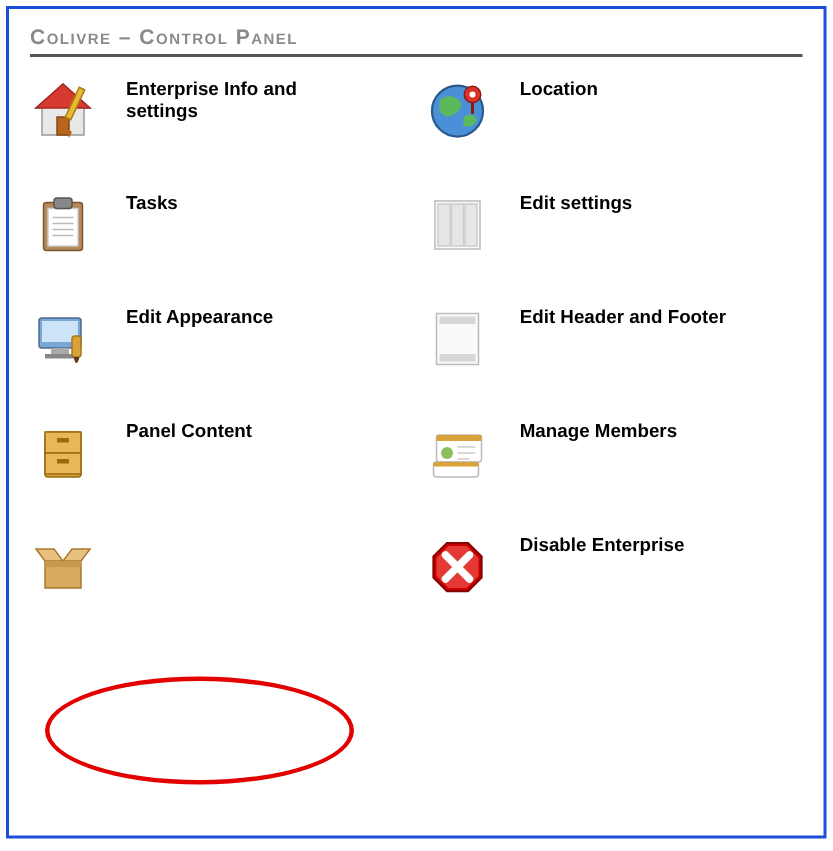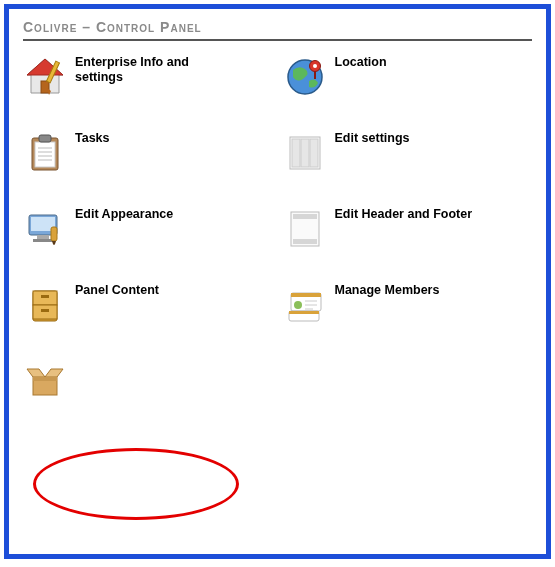--- a/index.html
+++ b/index.html
@@ -5,21 +5,21 @@
   body {
     margin: 0;
     padding: 0;
     font-family: Arial, Helvetica, sans-serif;
     background: #fff;
     width: 555px;
     height: 567px;
     box-sizing: border-box;
   }
   .panel {
-    border: 5px solid #1d4ed8;
+    border: 2px solid #1d4ed8;
     margin: 4px;
     padding: 10px 14px 14px 14px;
     height: 555px;
     box-sizing: border-box;
     position: relative;
   }
   .title {
     font-variant: small-caps;
     letter-spacing: 1px;
     color: #8a8a8a;
@@ -55,20 +55,21 @@
     height: 44px;
     flex-shrink: 0;
     display: flex;
     align-items: center;
     justify-content: center;
   }
   .item .label {
     padding-top: 0px;
     line-height: 1.2;
     max-width: 150px;
+    margin-left: 12px;
   }
   .highlight-ring {
     position: absolute;
     left: 24px;
     bottom: 34px;
     width: 200px;
     height: 66px;
     border: 3px solid #e30000;
     border-radius: 50% / 50%;
     pointer-events: none;
@@ -198,18 +199,28 @@
         <svg width="44" height="44" viewBox="0 0 44 44">
           <rect x="10" y="18" width="24" height="18" fill="#d9a860" stroke="#a87830"></rect>
           <polygon points="10,18 4,10 16,10 22,18" fill="#e8c080" stroke="#a87830"></polygon>
           <polygon points="34,18 40,10 28,10 22,18" fill="#e8c080" stroke="#a87830"></polygon>
           <rect x="10" y="18" width="24" height="4" fill="#c89850"></rect>
         </svg>
       </span>
     </a>
 
 
+    <a class="item" href="#">
+      <span class="icon">
+        <svg width="44" height="44" viewBox="0 0 44 44">
+          <polygon points="15,6 29,6 38,15 38,29 29,38 15,38 6,29 6,15" fill="#cc0000" stroke="#880000" stroke-width="1.5"></polygon>
+          <polygon points="16,8 28,8 36,16 36,28 28,36 16,36 8,28 8,16" fill="#e53935"></polygon>
+          <path d="M14 14 L30 30 M30 14 L14 30" stroke="#fff" stroke-width="5" stroke-linecap="round"></path>
+        </svg>
+      </span>
+      <span class="label">Disable Enterprise</span>
+    </a>
 
   </div>
 
   <div class="highlight-ring"></div>
 
 </div>
 
 </body></html>

